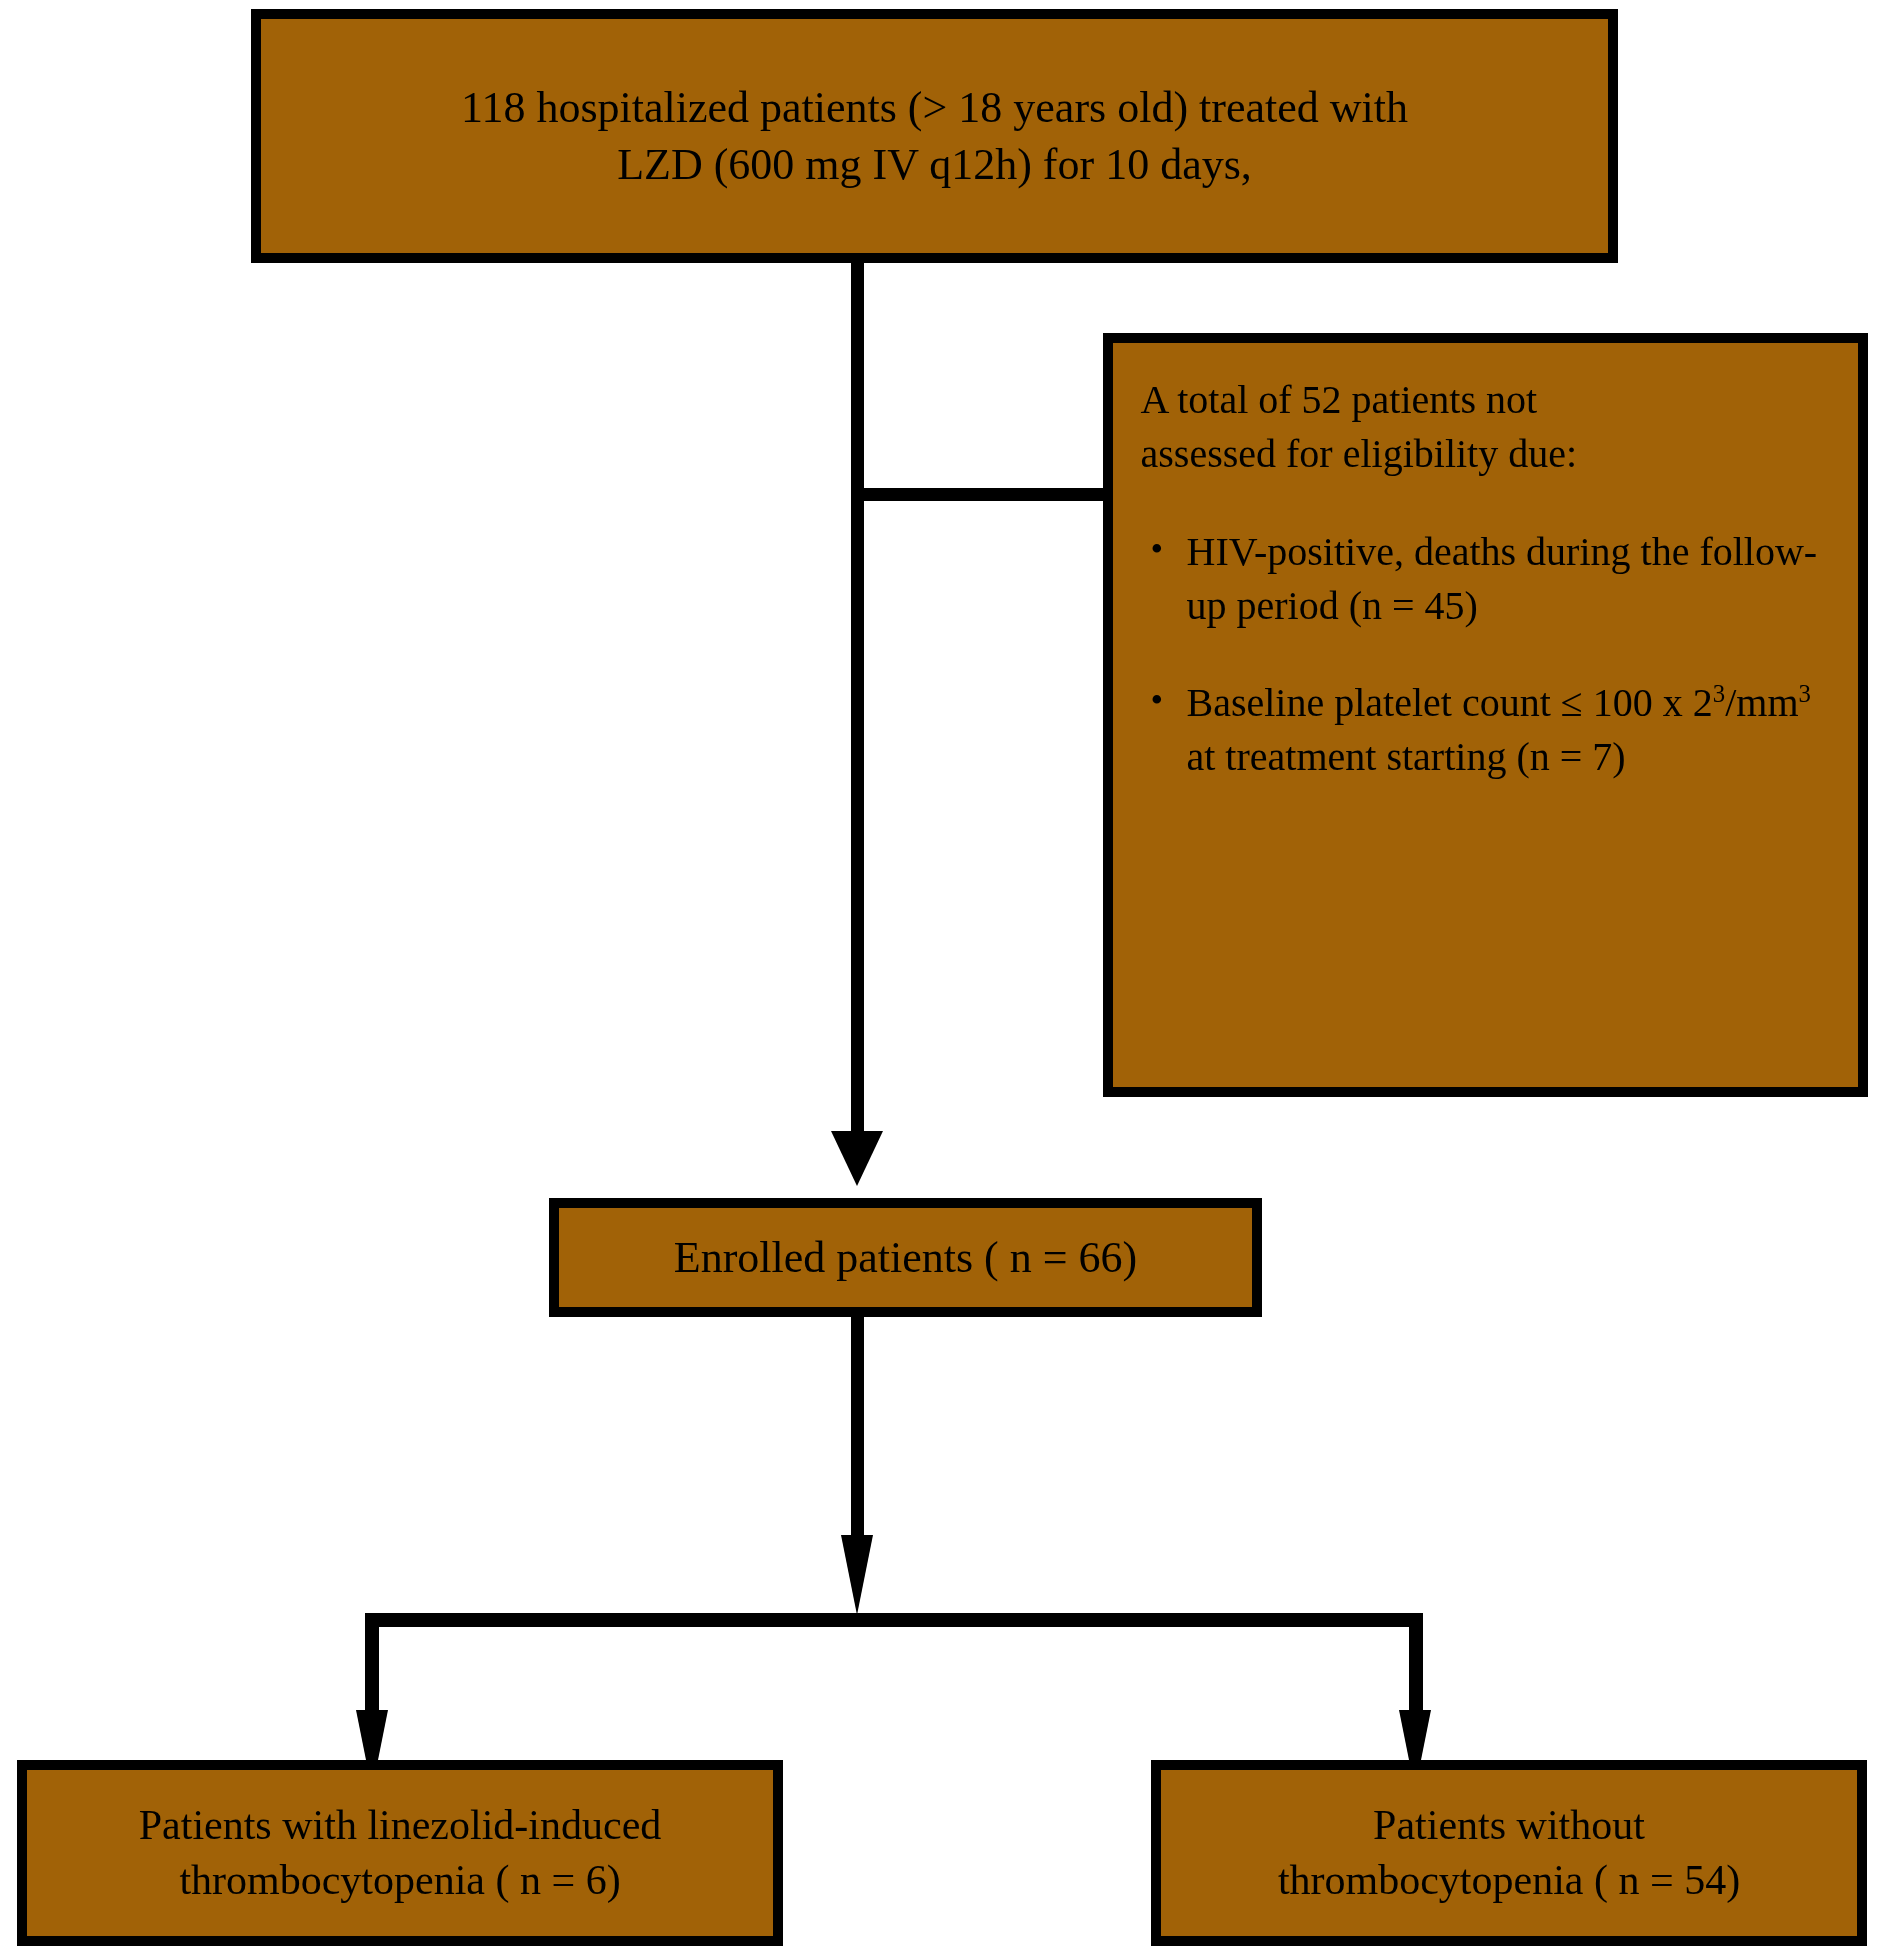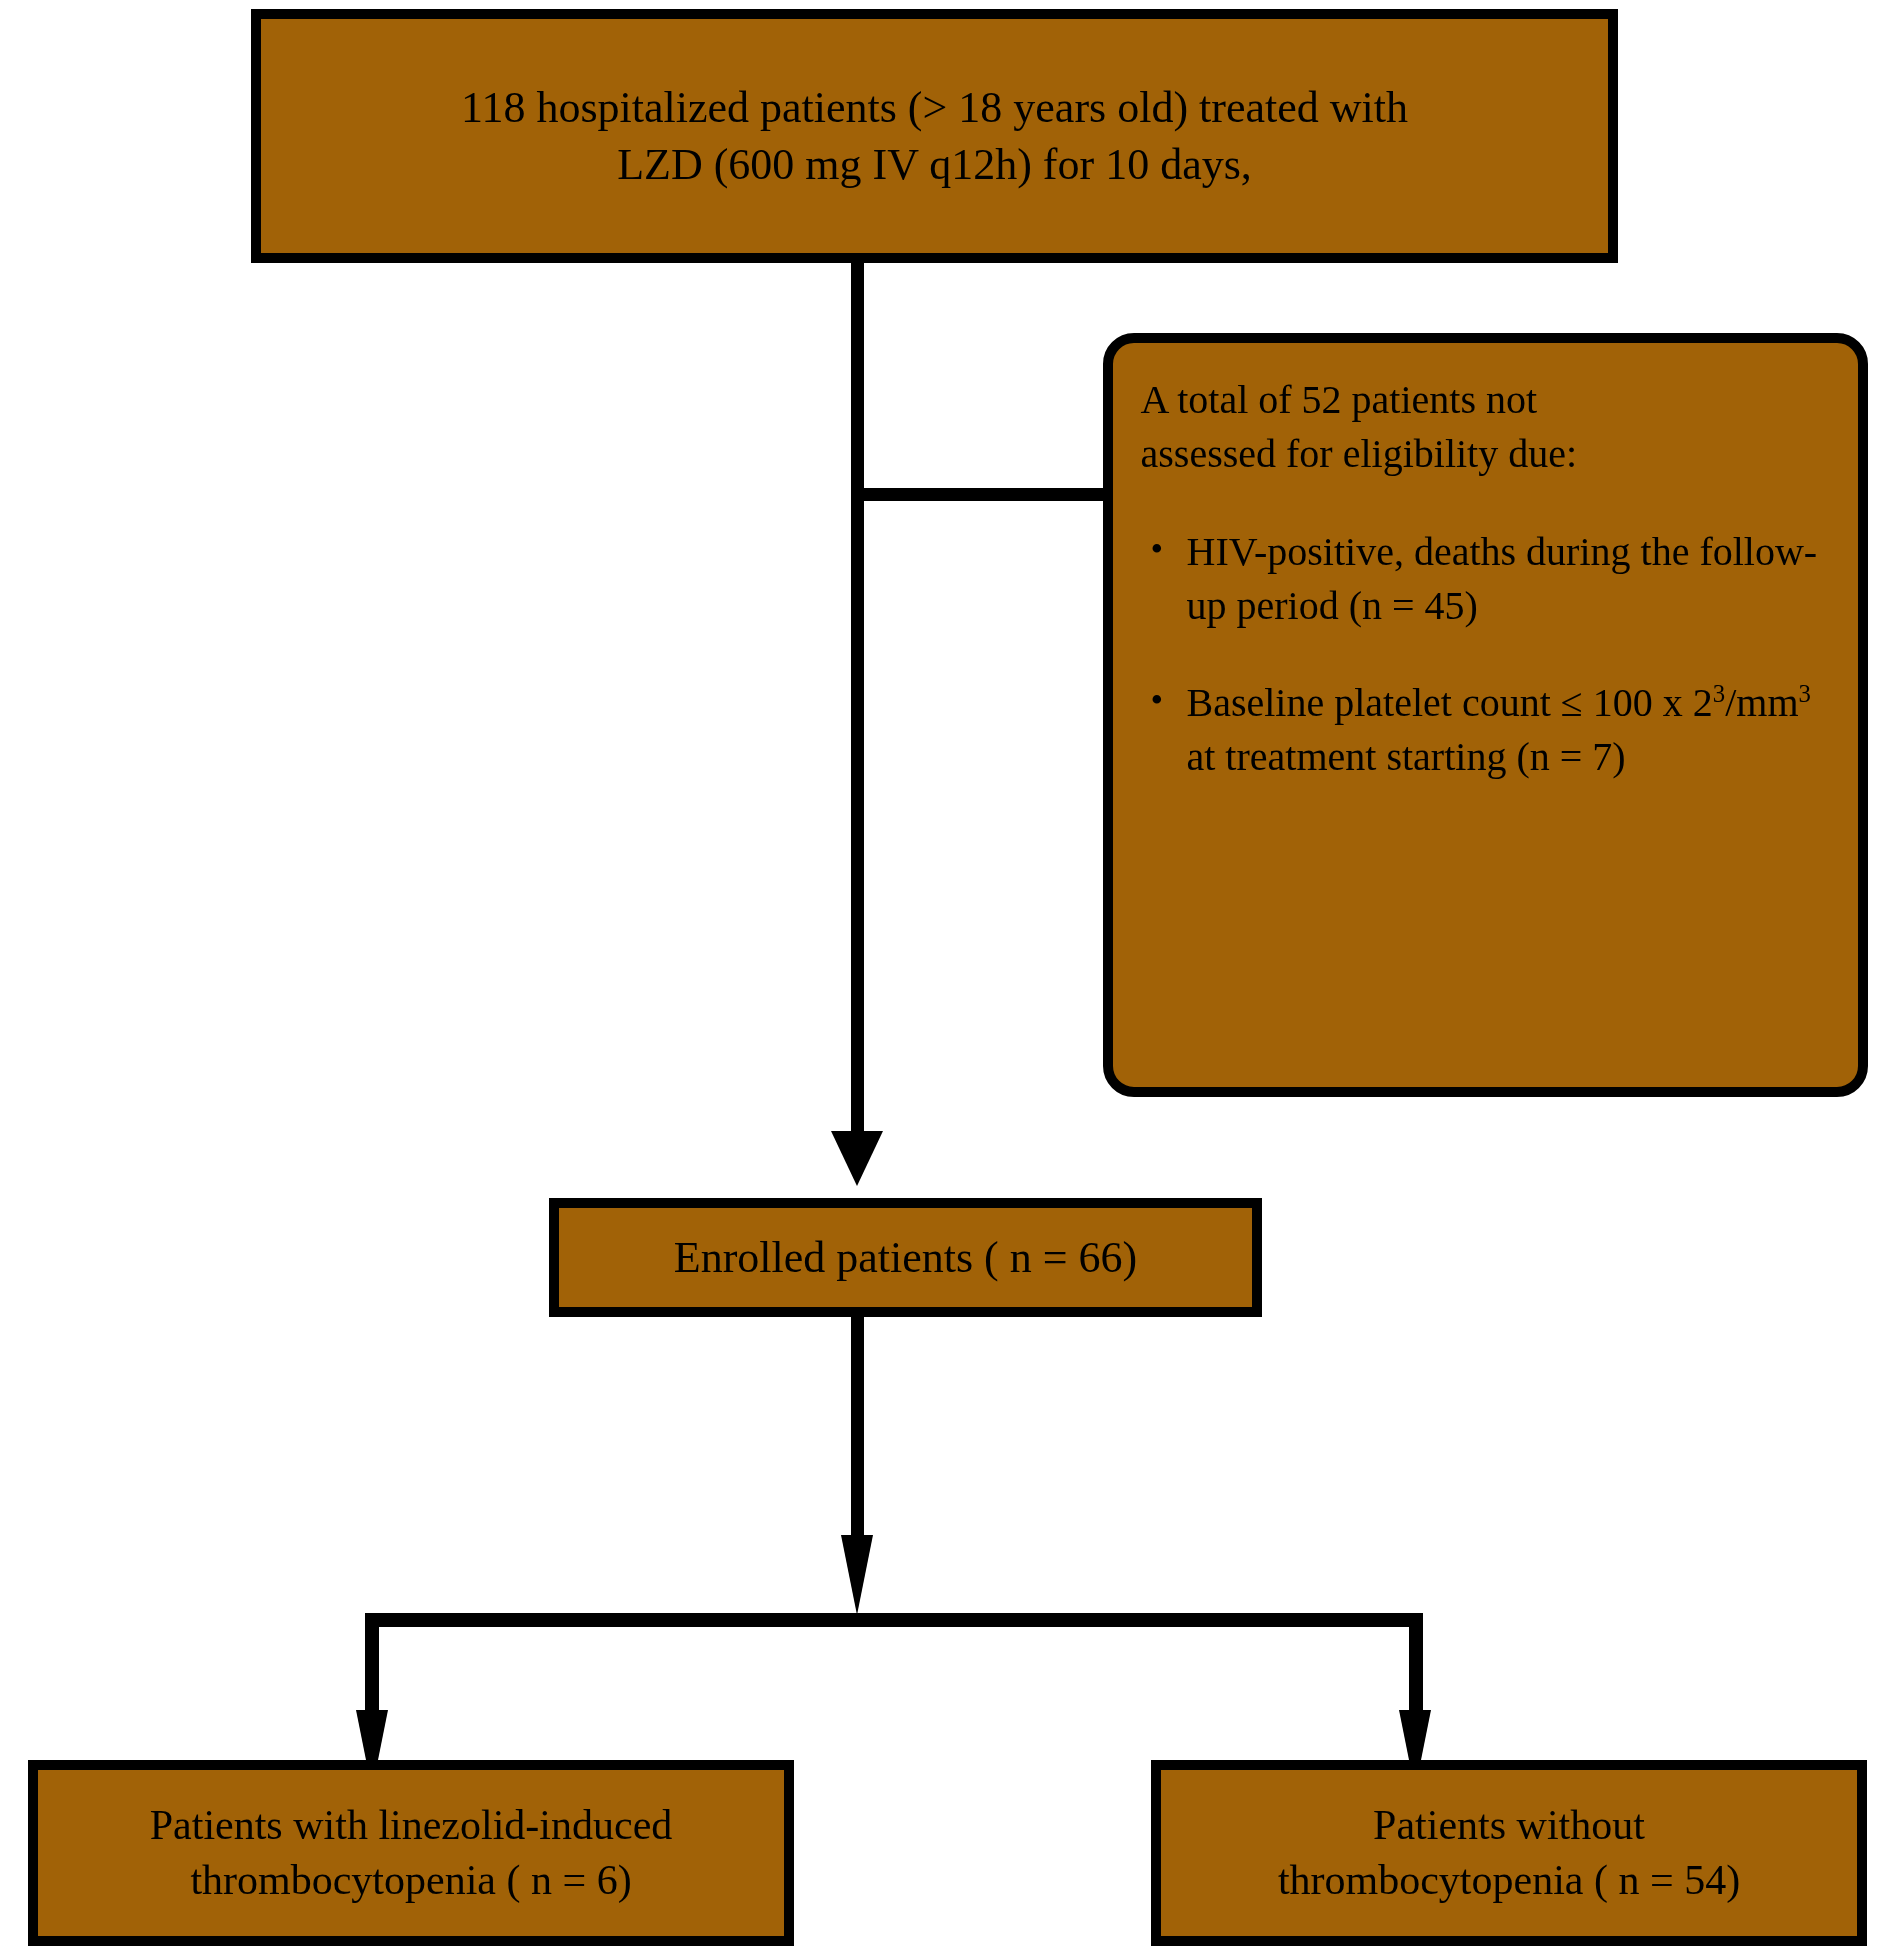--- a/index.html
+++ b/index.html
@@ -48,21 +48,20 @@
   
   #box-exclusion {
     left: 1103px;
     top: 333px;
     width: 765px;
     height: 764px;
     font-size: 40px;
     align-items: flex-start;
     justify-content: flex-start;
     text-align: left;
-    border-radius: 31px;
   }
   #box-exclusion .txt {
     padding: 30px 21px 0 27.5px;
     text-align: left;
   }
   #box-exclusion .excl-head {
     line-height: 1.34;
     margin-bottom: 45px;
   }
   .bullet-row {
@@ -95,21 +94,21 @@
     left: 549px;
     top: 1198px;
     width: 713px;
     height: 119px;
     font-size: 44px;
     justify-content: center;
   }
 
   
   #box-outcome-with {
-    left: 28px;
+    left: 17px;
     top: 1760px;
     width: 766px;
     height: 186px;
     font-size: 42px;
   }
   #box-outcome-without {
     left: 1151px;
     top: 1760px;
     width: 716px;
     height: 186px;

